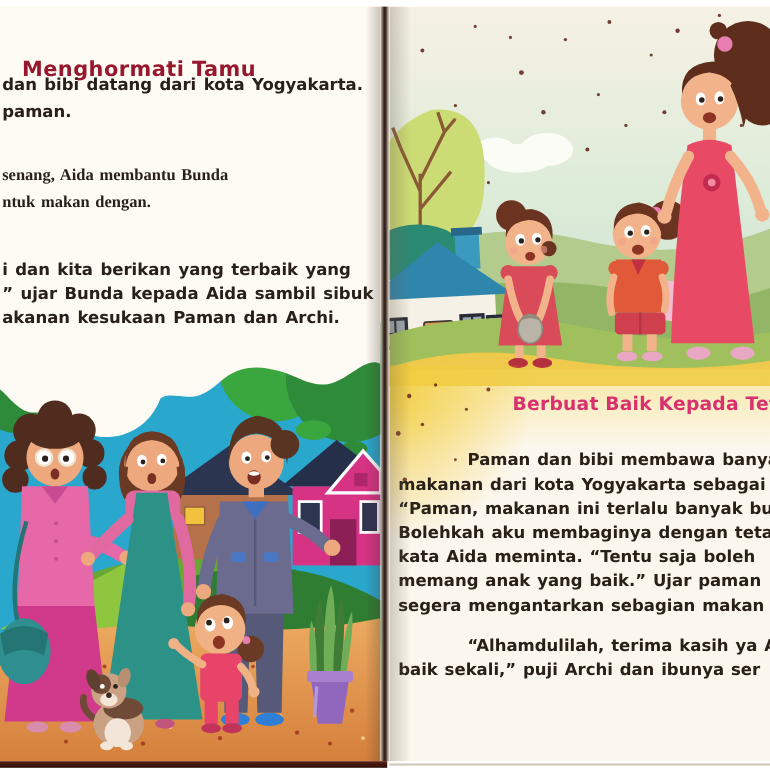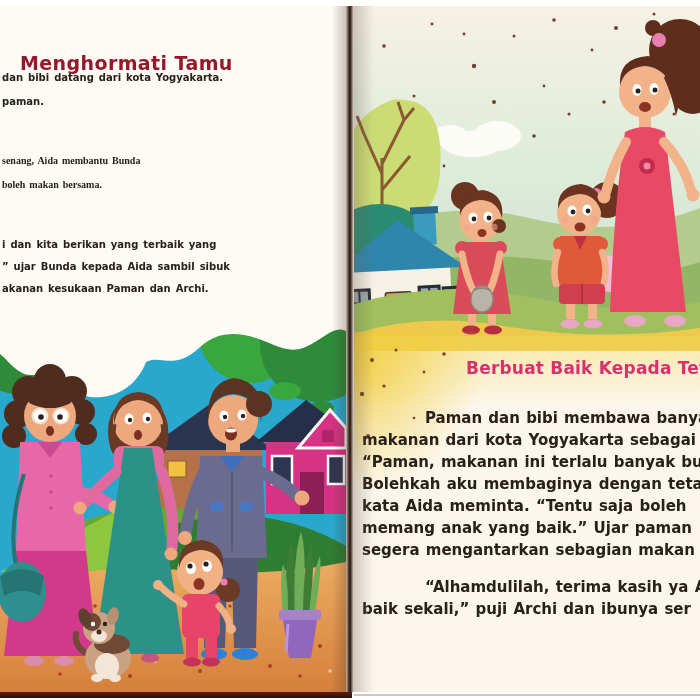--- a/index.html
+++ b/index.html
@@ -45,21 +45,21 @@
   }
 
   
   .lp-title {
     position:absolute; left:20px; top:22px; z-index:5;
     font-size:19px; font-weight:bold; letter-spacing:.4px;
     color:#97182c; white-space:nowrap;margin-top:24px;
   }
   .lp-p {
     position:absolute; left:2px; z-index:5;
-    font-size:10px; font-weight:bold; color:#292119;
+    font-size:15px; font-weight:bold; color:#292119;
     line-height:23.5px; white-space:nowrap; word-spacing:1.5px;
   }
   .lp-p1 { top:60px; }
   .lp-p2 { top:143px;font-family:Liberation Serif, serif; }
   .lp-p3 { top:228px; line-height:22px; }
 
   
   .rp-title {
     position:absolute; left:112px; top:352px; z-index:5;
     font-size:17px; font-weight:bold; letter-spacing:.2px;
@@ -304,21 +304,21 @@
     </svg>
 
     <div class="lp-title">Menghormati Tamu</div>
 
     <div class="lp-p lp-p1">
       <div class="tl">dan bibi datang dari kota Yogyakarta.</div>
       <div class="tl">paman.</div>
     </div>
     <div class="lp-p lp-p2">
       <div class="tl">senang, Aida membantu Bunda</div>
-      <div class="tl">boleh makan bersama.</div>
+      <div class="tl">ntuk makan dengan.</div>
     </div>
     <div class="lp-p lp-p3">
       <div class="tl">i dan kita berikan yang terbaik yang</div>
       <div class="tl">” ujar Bunda kepada Aida sambil sibuk</div>
       <div class="tl">akanan kesukaan Paman dan Archi.</div>
     </div>
 
     <div class="left-page-edge-shadow"></div>
   </div>
 

